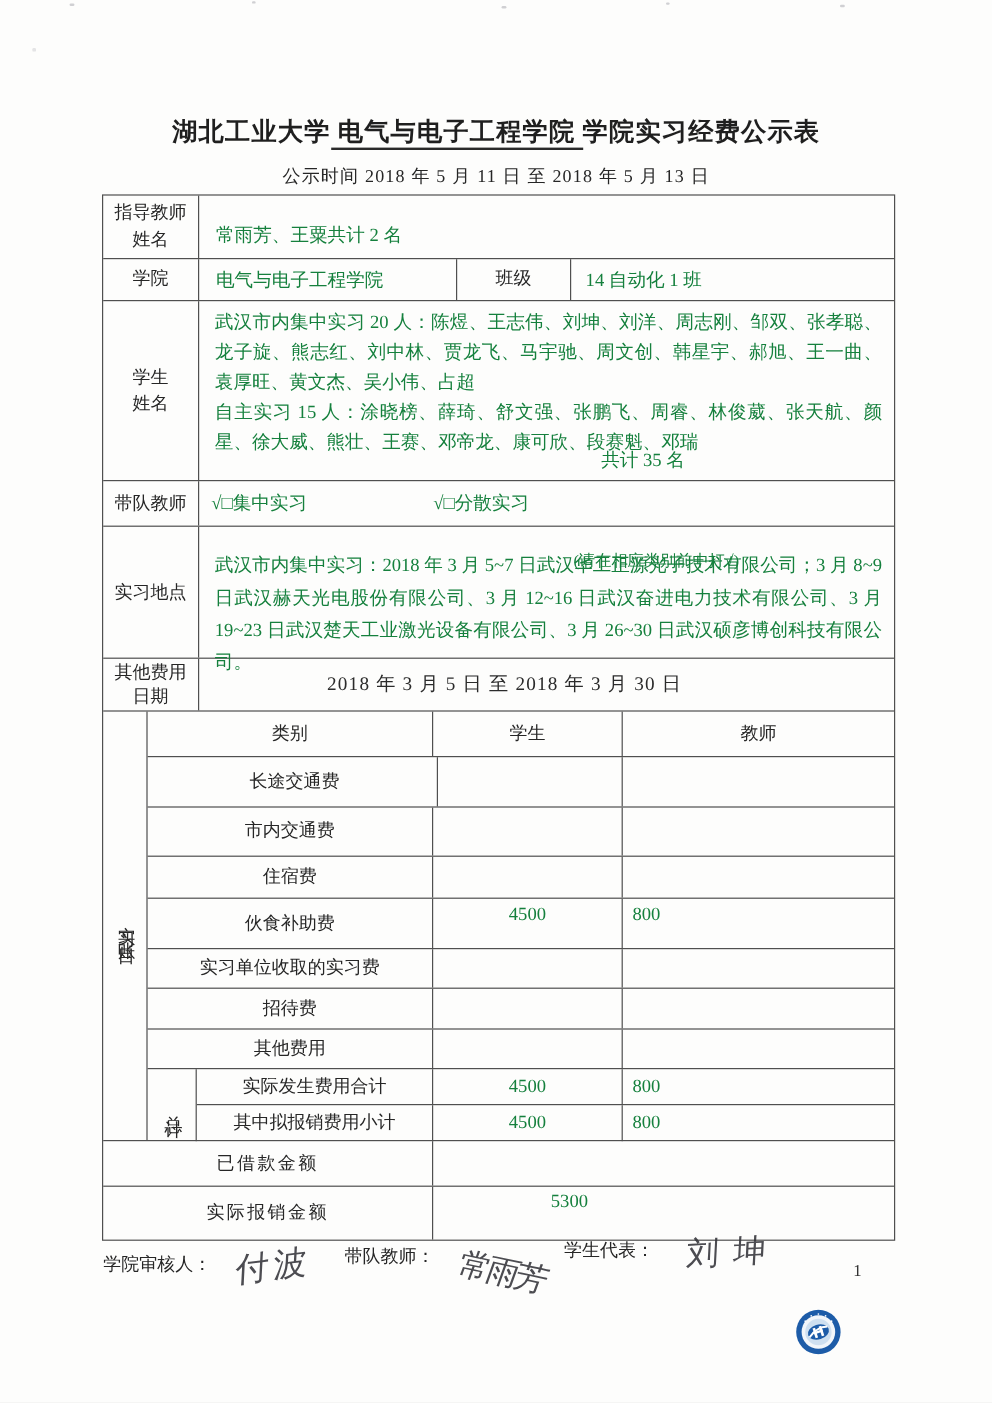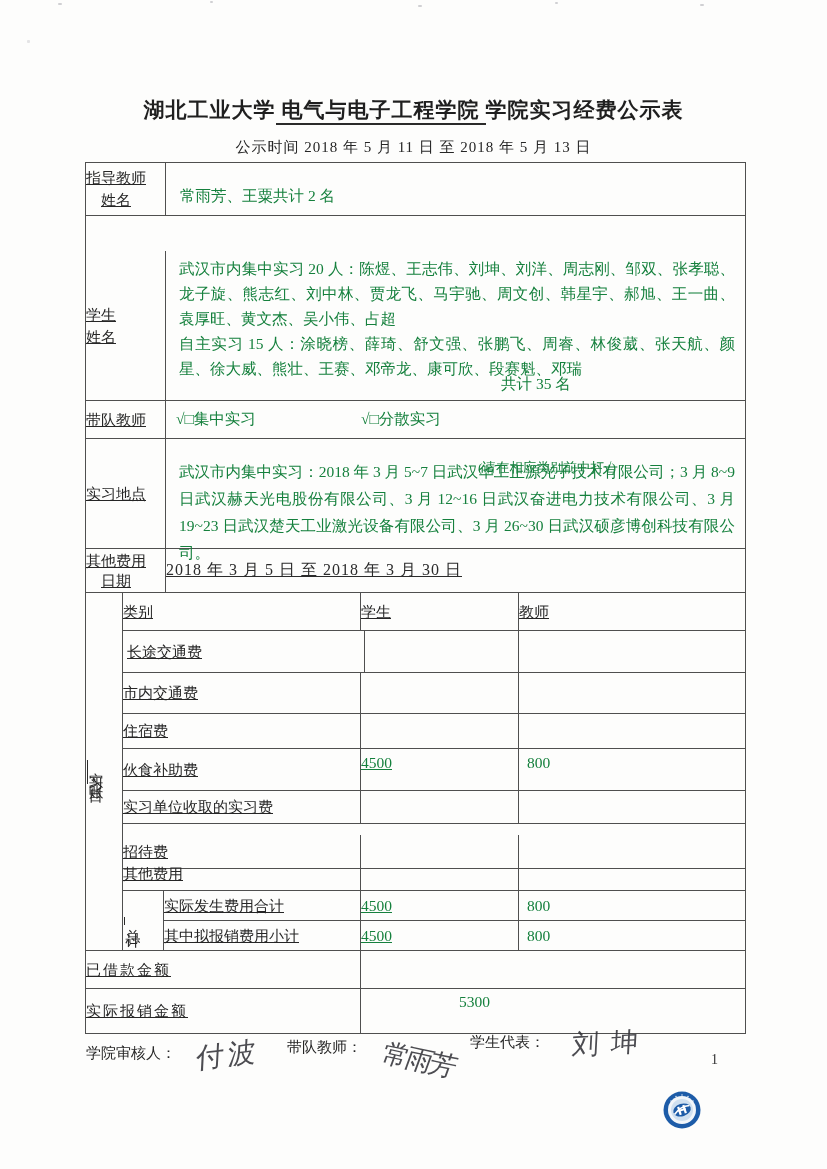--- a/index.html
+++ b/index.html
@@ -19,21 +19,21 @@
     position:absolute;left:0;top:138px;width:100%;text-align:center;
     font-size:15px;letter-spacing:1px;color:#262626;
   }
   .tbl{
     position:absolute;left:85px;top:162px;width:659px;height:870px;
     border:1px solid #4f4f4f;
   }
   .row{position:absolute;left:0;width:659px;box-sizing:border-box;}
   .bb{border-bottom:1px solid #4f4f4f;}
   .br{border-right:1px solid #4f4f4f;}
-  .cc{display:flex;align-items:center;text-align:center;text-decoration:underline;}
+  .cc{display:flex;align-items:center;justify-content:center;text-align:center;}
   .lbl{font-size:15px;line-height:22px;color:#262626;}
   .txt{font-size:15.5px;color:#15803d;}
   .vlabel{
     writing-mode:vertical-rl;text-orientation:upright;
     letter-spacing:6px;font-size:15px;color:#262626;
   }
   .justify{text-align:justify;}
   .sig{position:absolute;color:#34343a;opacity:.88;font-weight:400;}
   .siglabel{position:absolute;font-size:15px;color:#262626;}
   .pagenum{position:absolute;font-size:14px;color:#333;}
@@ -60,20 +60,26 @@
     <div class="row bb" style="top:0;height:53px;">
       <div class="abs br cc lbl" style="left:0;top:0;width:80px;height:100%;">
         <div>
           <div>指导教师</div>
           <div>姓名</div>
         </div>
       </div>
       <div class="abs txt" style="left:80px;top:0;width:579px;height:100%;display:flex;align-items:flex-end;padding:0 0 8px 14px;">常雨芳、王粟共计 2 名</div>
     </div>
 
+    <div class="row bb" style="top:53px;height:35px;">
+      <div class="abs br cc lbl" style="left:0;top:0;width:80px;height:100%;">学院</div>
+      <div class="abs br txt" style="left:80px;top:0;width:215px;height:100%;display:flex;align-items:center;padding-left:14px;">电气与电子工程学院</div>
+      <div class="abs br cc lbl" style="left:295px;top:0;width:95px;height:100%;">班级</div>
+      <div class="abs txt" style="left:390px;top:0;width:269px;height:100%;display:flex;align-items:center;padding-left:12px;">14 自动化 1 班</div>
+    </div>
 
     <div class="row bb" style="top:88px;height:150px;">
       <div class="abs br cc lbl" style="left:0;top:0;width:80px;height:100%;">
         <div>
           <div>学生</div>
           <div>姓名</div>
         </div>
       </div>
       <div class="abs txt" style="left:80px;top:0;width:579px;height:100%;padding:5px 10px 0 13px;line-height:25px;">
         <div class="justify">武汉市内集中实习 20 人：陈煜、王志伟、刘坤、刘洋、周志刚、邹双、张孝聪、龙子旋、熊志红、刘中林、贾龙飞、马宇驰、周文创、韩星宇、郝旭、王一曲、袁厚旺、黄文杰、吴小伟、占超</div>
@@ -135,21 +141,21 @@
       <div class="abs bb" style="left:37px;top:156px;width:622px;height:42px;">
         <div class="abs br cc lbl" style="left:0;top:0;width:238px;height:100%;">伙食补助费</div>
         <div class="abs br cc txt" style="left:238px;top:0;width:158px;height:100%;align-items:flex-start;padding-top:5px;">4500</div>
         <div class="abs txt" style="left:396px;top:0;width:226px;height:100%;padding-left:8px;padding-top:5px;">800</div>
       </div>
       <div class="abs bb" style="left:37px;top:198px;width:622px;height:33px;">
         <div class="abs br cc lbl" style="left:0;top:0;width:238px;height:100%;">实习单位收取的实习费</div>
         <div class="abs br cc txt" style="left:238px;top:0;width:158px;height:100%;"></div>
         <div class="abs txt" style="left:396px;top:0;width:226px;height:100%;display:flex;align-items:center;padding-left:8px;"></div>
       </div>
-      <div class="abs bb" style="left:37px;top:242px;width:622px;height:34px;">
+      <div class="abs bb" style="left:37px;top:231px;width:622px;height:34px;">
         <div class="abs br cc lbl" style="left:0;top:0;width:238px;height:100%;">招待费</div>
         <div class="abs br cc txt" style="left:238px;top:0;width:158px;height:100%;"></div>
         <div class="abs txt" style="left:396px;top:0;width:226px;height:100%;display:flex;align-items:center;padding-left:8px;"></div>
       </div>
       <div class="abs bb" style="left:37px;top:265px;width:622px;height:33px;">
         <div class="abs br cc lbl" style="left:0;top:0;width:238px;height:100%;">其他费用</div>
         <div class="abs br cc txt" style="left:238px;top:0;width:158px;height:100%;"></div>
         <div class="abs txt" style="left:396px;top:0;width:226px;height:100%;display:flex;align-items:center;padding-left:8px;"></div>
       </div>
 

